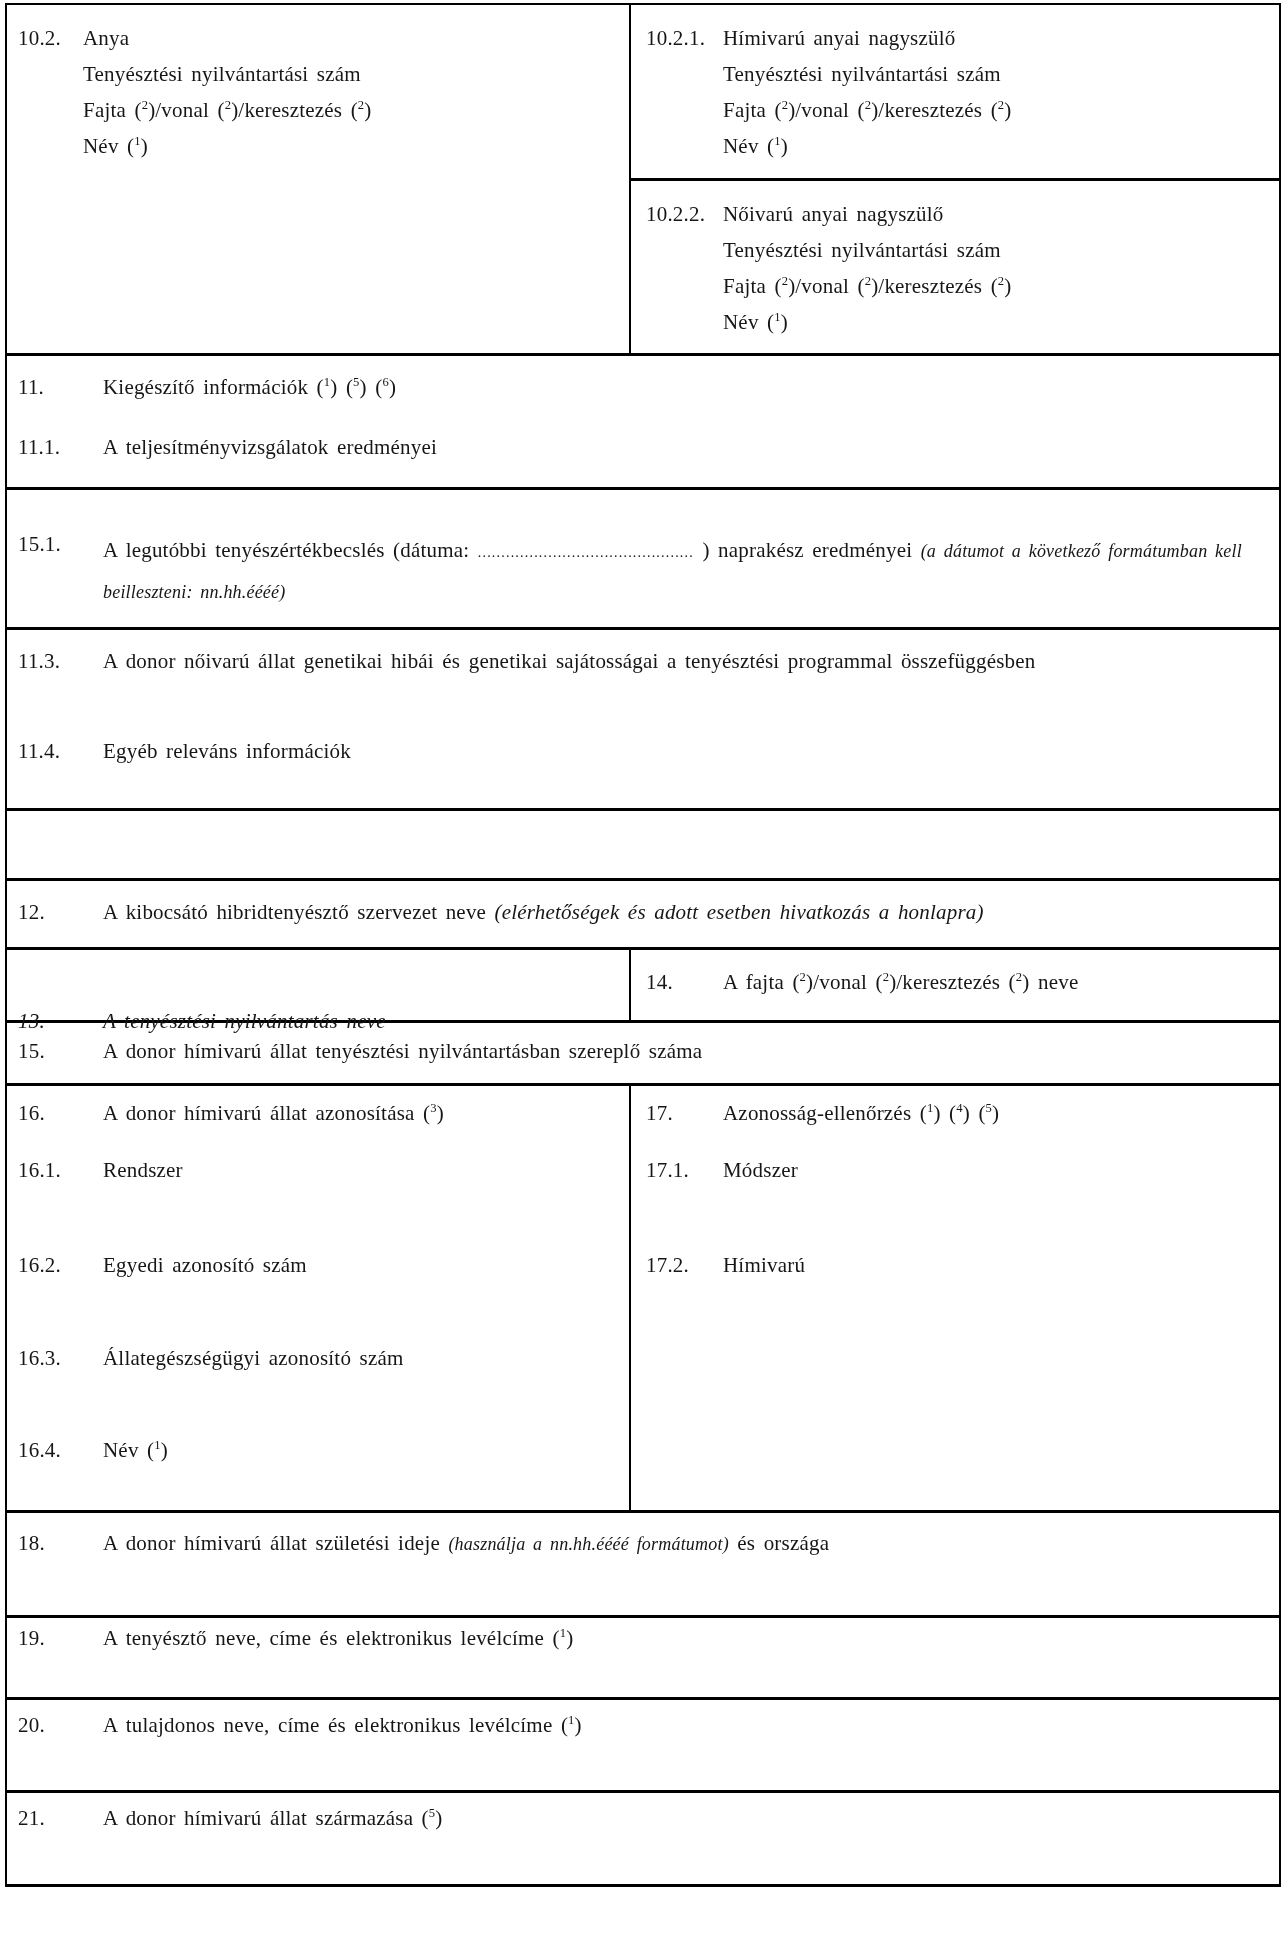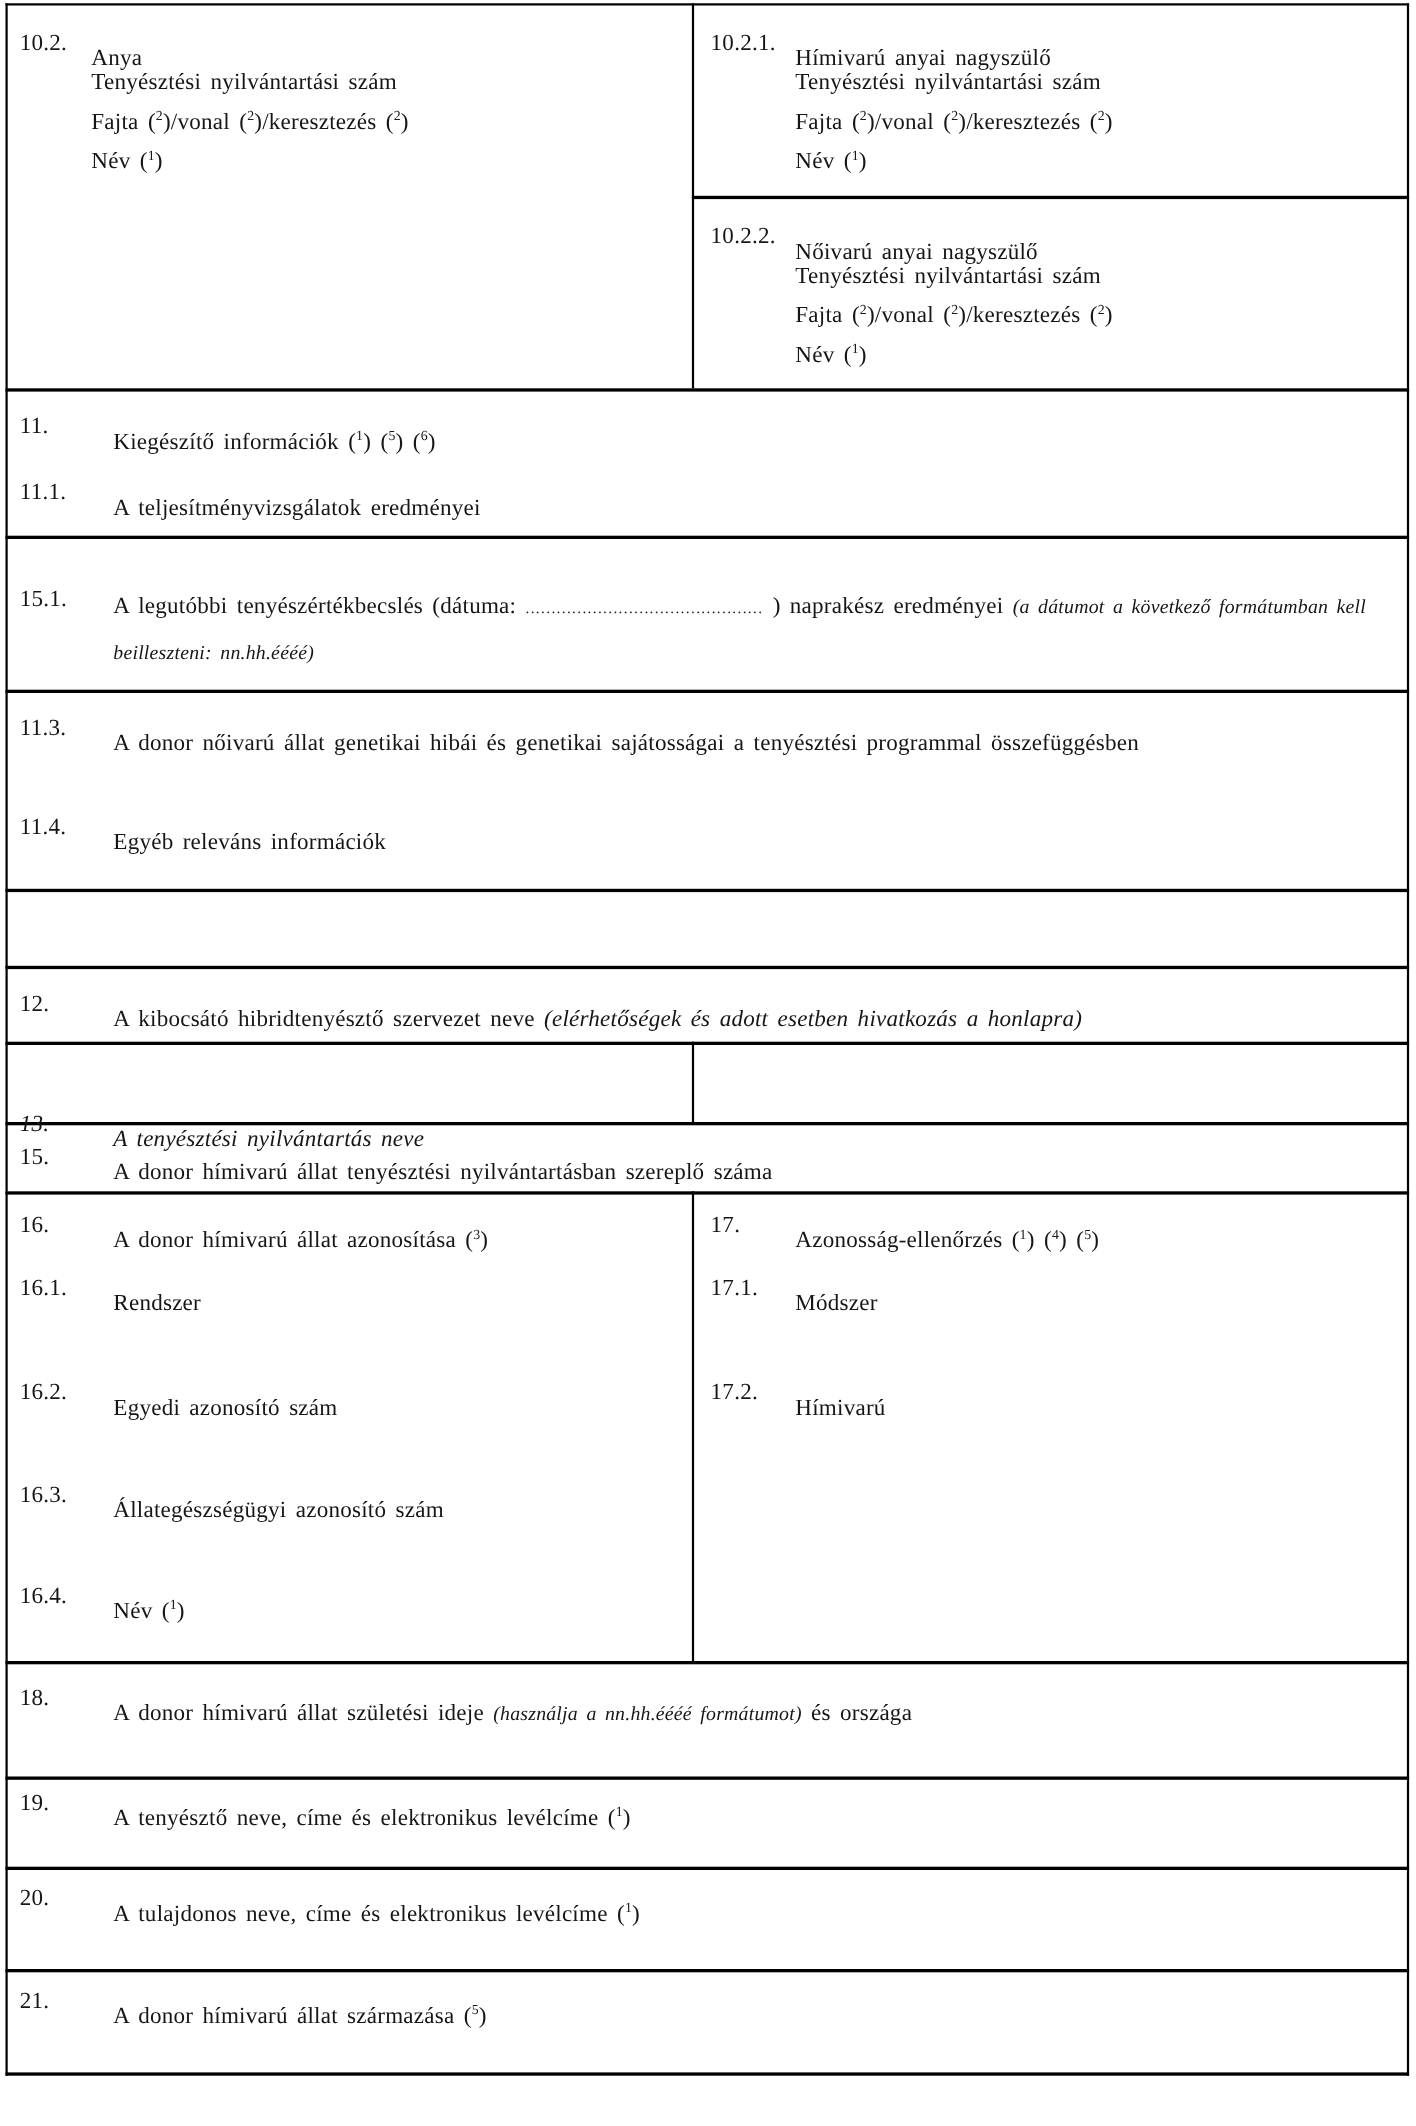--- a/index.html
+++ b/index.html
@@ -18,21 +18,21 @@
     position:absolute;
     font-size:21px;line-height:27px;
     white-space:nowrap;
     word-spacing:3px;
     letter-spacing:0.2px;
   }
   .num{display:inline-block;vertical-align:top;}
   .numw-a{width:65px;}   
   .numw-b{width:85px;}   
   .numw-c{width:77px;}   
-  .body{display:inline-block;vertical-align:top;margin-top:14px;}
+  .body{display:inline-block;vertical-align:top;}
   .para{white-space:normal;line-height:38px;}
   sup{font-size:60%;line-height:0;}
   .it{font-style:italic;}
   .sm{font-size:18px;}
   .dots{font-size:14px;letter-spacing:1.2px;}
 </style>
 </head>
 <body>
 
 <div id="page">
@@ -98,20 +98,23 @@
   </div>
 
 
   <div class="txt" style="left:18px;top:899px;">
     <span class="num numw-b">12.</span><span class="body"><span>A kibocsátó hibridtenyésztő szervezet neve </span><span class="it">(elérhetőségek és adott esetben hivatkozás a honlapra)</span></span>
   </div>
 
   <div class="txt" style="left:18px;top:1008px;font-style:italic;">
     <span class="num numw-b">13.</span><span class="body"><span>A tenyésztési nyilvántartás neve</span></span>
   </div>
+  <div class="txt" style="left:646px;top:969px;">
+    <span class="num numw-c">14.</span><span class="body"><span>A fajta (</span><sup>2</sup><span>)/vonal (</span><sup>2</sup><span>)/keresztezés (</span><sup>2</sup><span>) neve</span></span>
+  </div>
 
   <div class="txt" style="left:18px;top:1038px;">
     <span class="num numw-b">15.</span><span class="body"><span>A donor hímivarú állat tenyésztési nyilvántartásban szereplő száma</span></span>
   </div>
 
   <div class="txt" style="left:18px;top:1100px;text-decoration:underline;">
     <span class="num numw-b">16.</span><span class="body"><span>A donor hímivarú állat azonosítása (</span><sup>3</sup><span>)</span></span>
   </div>
   <div class="txt" style="left:18px;top:1157px;">
     <span class="num numw-b">16.1.</span><span class="body"><span>Rendszer</span></span>

